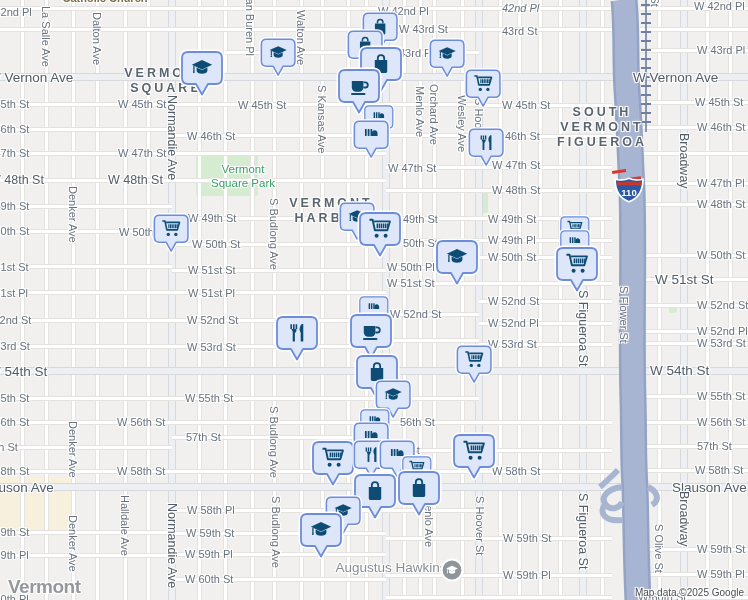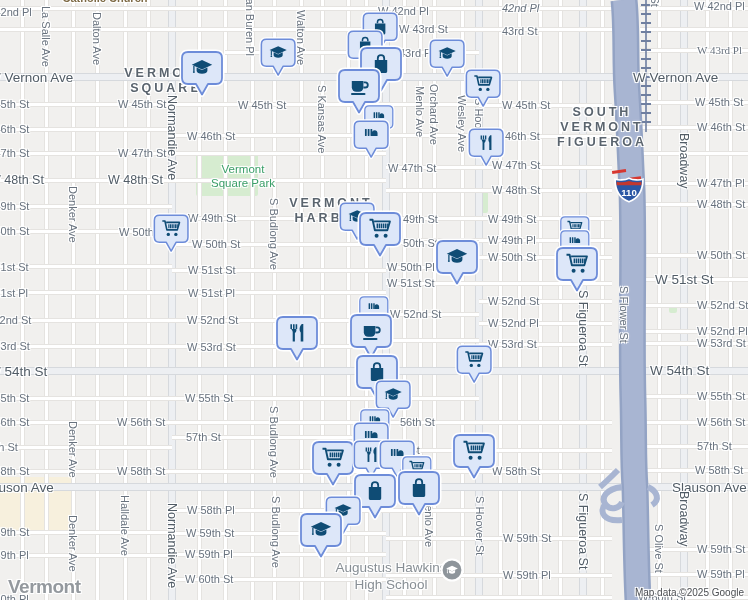--- a/index.html
+++ b/index.html
@@ -254,21 +254,21 @@
       <div class="slabel halo" style="left: -19px; top: 471px;">W 58th St</div>
       <div class="slabel halo lg" style="left: -21px; top: 487px;">Slauson Ave</div>
       <div class="slabel halo" style="left: -19px; top: 532px;">W 59th St</div>
       <div class="slabel halo" style="left: -19px; top: 555px;">W 59th Pl</div>
       <div class="slabel halo" style="left: -19px; top: 599px;">W 60th Pl</div>
       <div class="slabel halo" style="left: 378px; top: 11px;">W 42nd Pl</div>
       <div class="slabel halo" style="left: 502px; top: 8px; font-style: italic;">42nd Pl</div>
       <div class="slabel halo" style="left: 694px; top: 6px;">W 42nd Pl</div>
       <div class="slabel halo" style="left: 399px; top: 29px;">W 43rd St</div>
       <div class="slabel halo" style="left: 502px; top: 31px;">43rd St</div>
-      <div class="slabel halo" style="left: 697px; top: 50px; font-family: Liberation Serif, serif;">W 43rd Pl</div>
+      <div class="slabel halo" style="left: 697px; top: 50px;">W 43rd Pl</div>
       <div class="slabel halo" style="left: 399px; top: 53px;">43rd Pl</div>
       <div class="slabel halo lg" style="left: 633px; top: 77px;">W Vernon Ave</div>
       <div class="slabel halo" style="left: 118px; top: 104px;">W 45th St</div>
       <div class="slabel halo" style="left: 238px; top: 105px;">W 45th St</div>
       <div class="slabel halo" style="left: 502px; top: 105px;">W 45th St</div>
       <div class="slabel halo" style="left: 695px; top: 102px;">W 45th St</div>
       <div class="slabel halo" style="left: 187px; top: 136px;">W 46th St</div>
       <div class="slabel halo" style="left: 505px; top: 136px;">46th St</div>
       <div class="slabel halo" style="left: 697px; top: 127px;">W 46th St</div>
       <div class="slabel halo" style="left: 118px; top: 153px;">W 47th St</div>
@@ -364,21 +364,20 @@
         <div>SOUTH</div>
         <div>VERMONT</div>
         <div>FIGUEROA</div>
       </div>
       <div class="arealabel halo park-l" style="left: 243px; top: 162px;">
         <div>Vermont</div>
         <div>Square Park</div>
       </div>
       <div class="arealabel halo school-l" style="left: 391px; top: 559px;">
         <div>Augustus Hawkins</div>
-        <div>High School</div>
       </div>
       <div class="arealabel halo poi-l" style="left: 105px; top: -8px;">
         <div>Catholic Church</div>
       </div>
     </div>
   <div id="markers">
       <svg class="pin" viewBox="0 0 48 56" style="width: 48px; height: 56px; left: 178px; top: 48px;">
         <path d="M10 4 H38 Q44 4 44 10 V30 Q44 36 38 36 H30 L24 46.5 L18 36 H10 Q4 36 4 30 V10 Q4 4 10 4 Z" fill="#dde7f9" stroke="#ffffff" stroke-width="5" stroke-linejoin="round"></path>
         <path d="M10 4 H38 Q44 4 44 10 V30 Q44 36 38 36 H30 L24 46.5 L18 36 H10 Q4 36 4 30 V10 Q4 4 10 4 Z" fill="#dde7f9" stroke="#6d8cd9" stroke-width="1.8" stroke-linejoin="round"></path>
         <g transform="translate(12,7.5)" color="#0f4c75">

